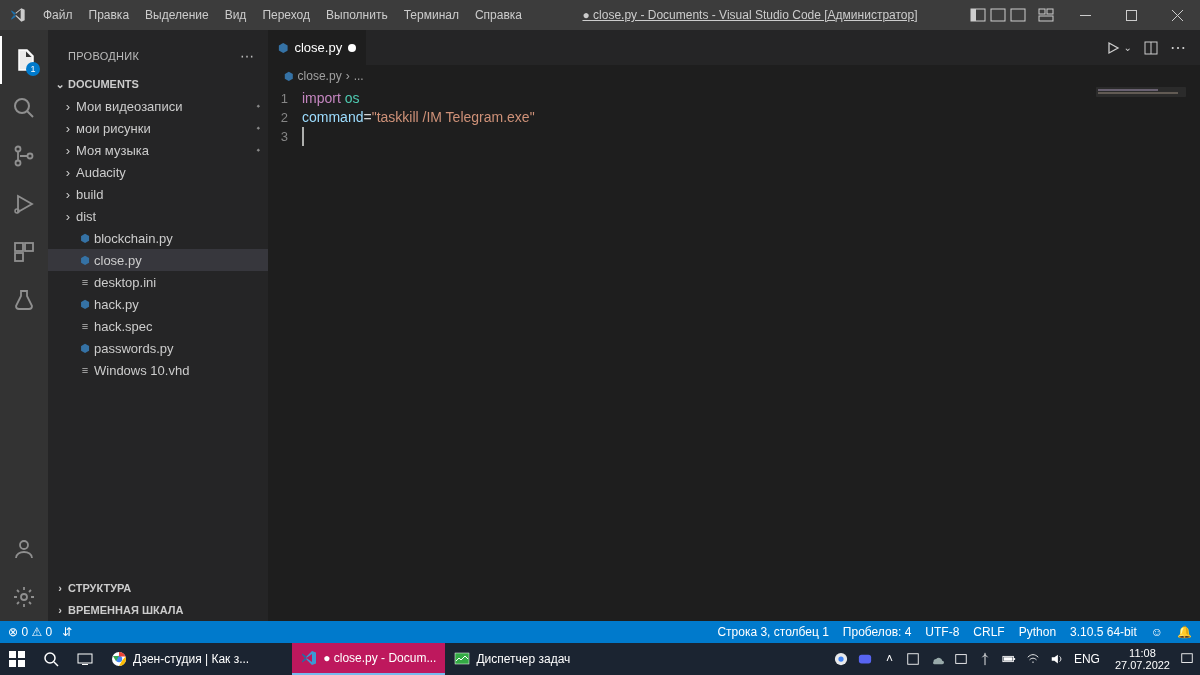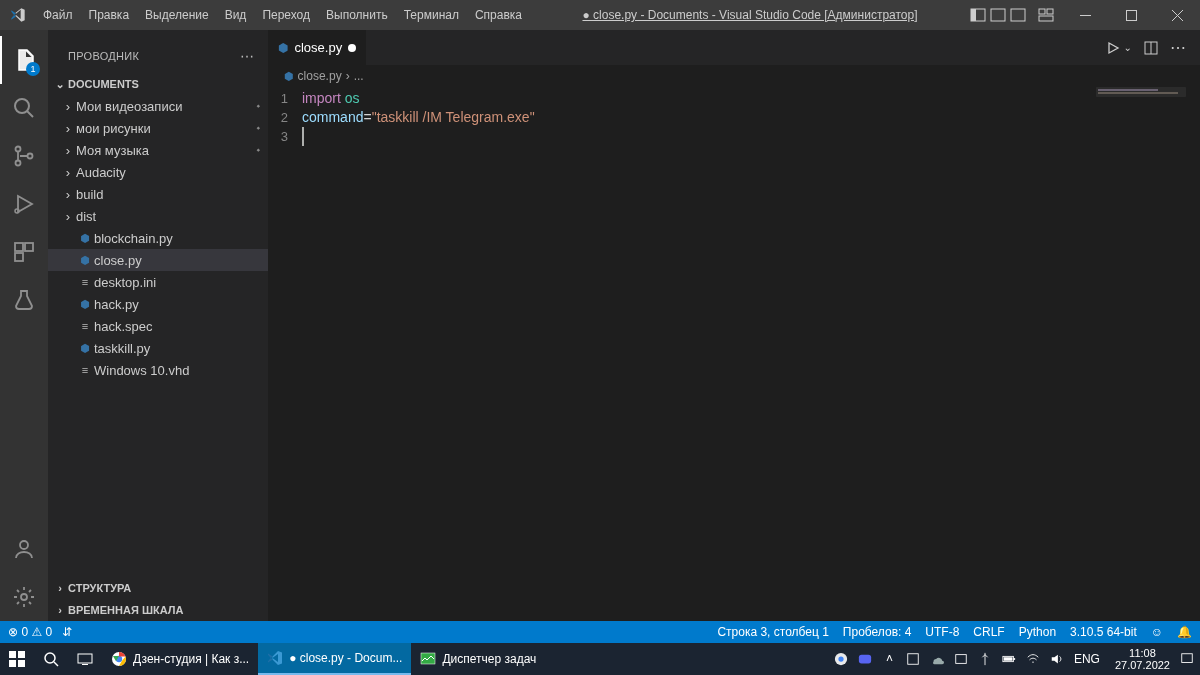--- a/index.html
+++ b/index.html
@@ -69,21 +69,21 @@
 .minimap::after { content: ""; display: block; width: 80px; height: 2px; background: rgba(200,180,160,0.35); margin-left: 2px; }
 
 
 .statusbar { height: 22px; background: #007acc; color: #fff; display: flex; align-items: center; font-size: 12px; padding: 0 8px; gap: 10px; }
 .statusbar .sbl { display: flex; gap: 10px; }
 .statusbar .sbr { margin-left: auto; display: flex; gap: 14px; }
 
 
 .taskbar { height: 32px; background: #1b2431; display: flex; align-items: center; font-size: 12px; color: #fff; }
 .taskbar .tbbtn { height: 32px; padding: 0 9px; display: flex; align-items: center; gap: 6px; }
-.taskbar .tbbtn.active { background: #0369a1; border-bottom: 2px solid #76b9ed; }
+.taskbar .tbbtn.active { background: #be185d; border-bottom: 2px solid #76b9ed; margin-left: 34px; }
 .taskbar .tbbtn img, .taskbar .tbbtn svg, .taskbar .tbbtn .ico { width: 16px; height: 16px; display: inline-block; }
 .taskbar .tray { margin-left: auto; display: flex; align-items: center; gap: 9px; padding-right: 6px; }
 .taskbar .tray .clock { font-size: 11px; text-align: center; line-height: 12px; padding-left: 6px; }
 .trayico { width: 15px; height: 15px; display: inline-flex; align-items: center; justify-content: center; }
 .trayico svg { width: 14px; height: 14px; }
 
 
 .c-py { color: #3572A5; }
 .c-file { color: #bbb; }
 
@@ -272,21 +272,21 @@
           <span class="lbl">hack.py</span>
         </div>
         <div class="item">
           <span class="chev"></span>
           <span class="icon c-file">≡</span>
           <span class="lbl">hack.spec</span>
         </div>
         <div class="item">
           <span class="chev"></span>
           <span class="icon c-py">⬢</span>
-          <span class="lbl">taskkill.py</span>
+          <span class="lbl">passwords.py</span>
         </div>
         <div class="item">
           <span class="chev"></span>
           <span class="icon c-file">≡</span>
           <span class="lbl">Windows 10.vhd</span>
         </div>
       </div>
     <div class="bottomsects">
       <div class="sect-title">
         <span class="chev">›</span>

